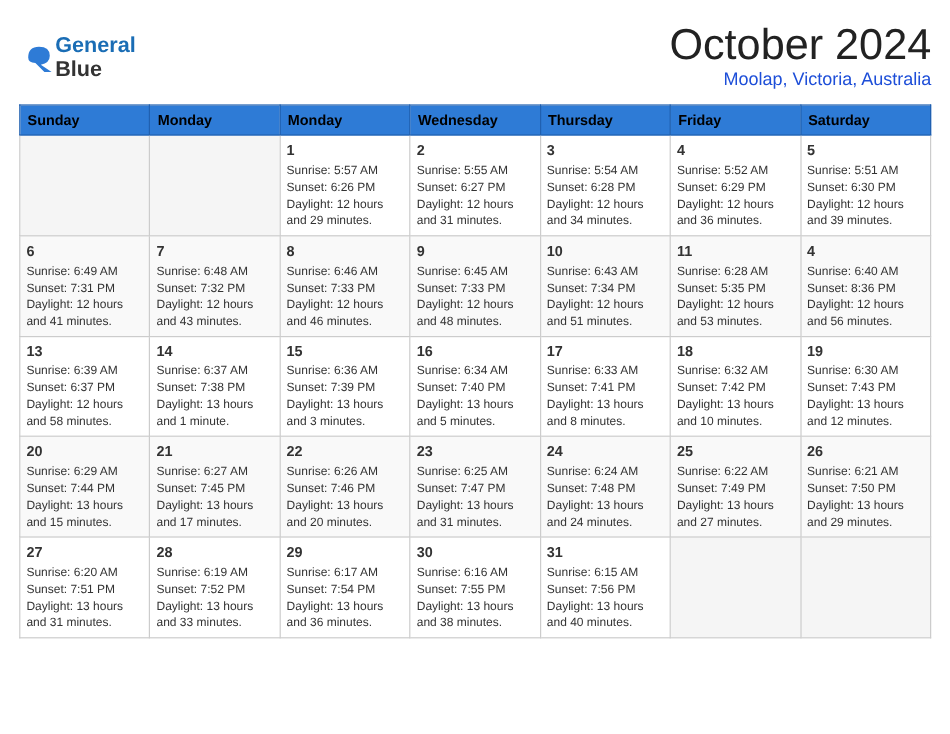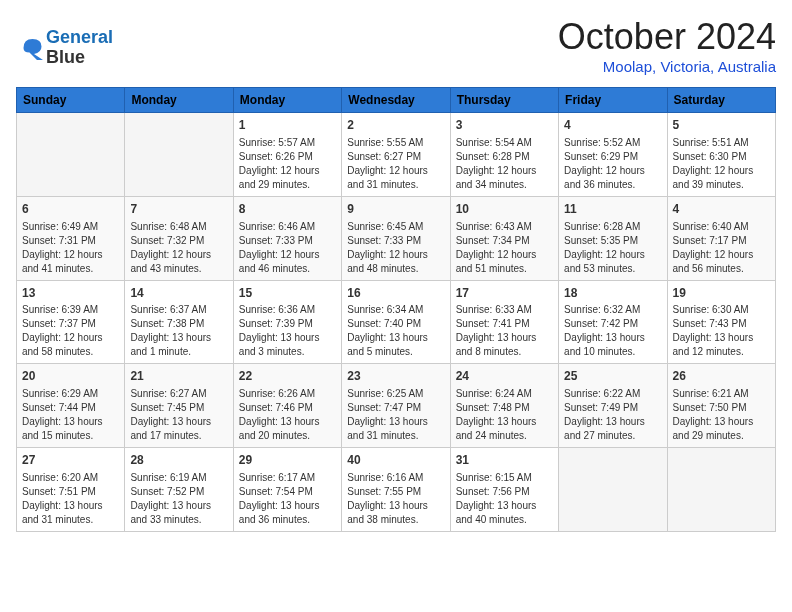--- a/index.html
+++ b/index.html
@@ -189,29 +189,29 @@
         </td>
         <td>
           <span class="day-num">11</span>
           <div>Sunrise: 6:28 AM</div>
           <div>Sunset: 5:35 PM</div>
           <div>Daylight: 12 hours and 53 minutes.</div>
         </td>
         <td>
           <span class="day-num">4</span>
           <div>Sunrise: 6:40 AM</div>
-          <div>Sunset: 7:17 PM</div>
+          <div>Sunset: 8:36 PM</div>
           <div>Daylight: 12 hours and 56 minutes.</div>
         </td>
       </tr>
       <tr>
         <td>
           <span class="day-num">13</span>
           <div>Sunrise: 6:39 AM</div>
-          <div>Sunset: 7:37 PM</div>
+          <div>Sunset: 6:37 PM</div>
           <div>Daylight: 12 hours and 58 minutes.</div>
         </td>
         <td>
           <span class="day-num">14</span>
           <div>Sunrise: 6:37 AM</div>
           <div>Sunset: 7:38 PM</div>
           <div>Daylight: 13 hours and 1 minute.</div>
         </td>
         <td>
           <span class="day-num">15</span>
@@ -301,21 +301,21 @@
           <div>Sunset: 7:52 PM</div>
           <div>Daylight: 13 hours and 33 minutes.</div>
         </td>
         <td>
           <span class="day-num">29</span>
           <div>Sunrise: 6:17 AM</div>
           <div>Sunset: 7:54 PM</div>
           <div>Daylight: 13 hours and 36 minutes.</div>
         </td>
         <td>
-          <span class="day-num">40</span>
+          <span class="day-num">30</span>
           <div>Sunrise: 6:16 AM</div>
           <div>Sunset: 7:55 PM</div>
           <div>Daylight: 13 hours and 38 minutes.</div>
         </td>
         <td>
           <span class="day-num">31</span>
           <div>Sunrise: 6:15 AM</div>
           <div>Sunset: 7:56 PM</div>
           <div>Daylight: 13 hours and 40 minutes.</div>
         </td>

